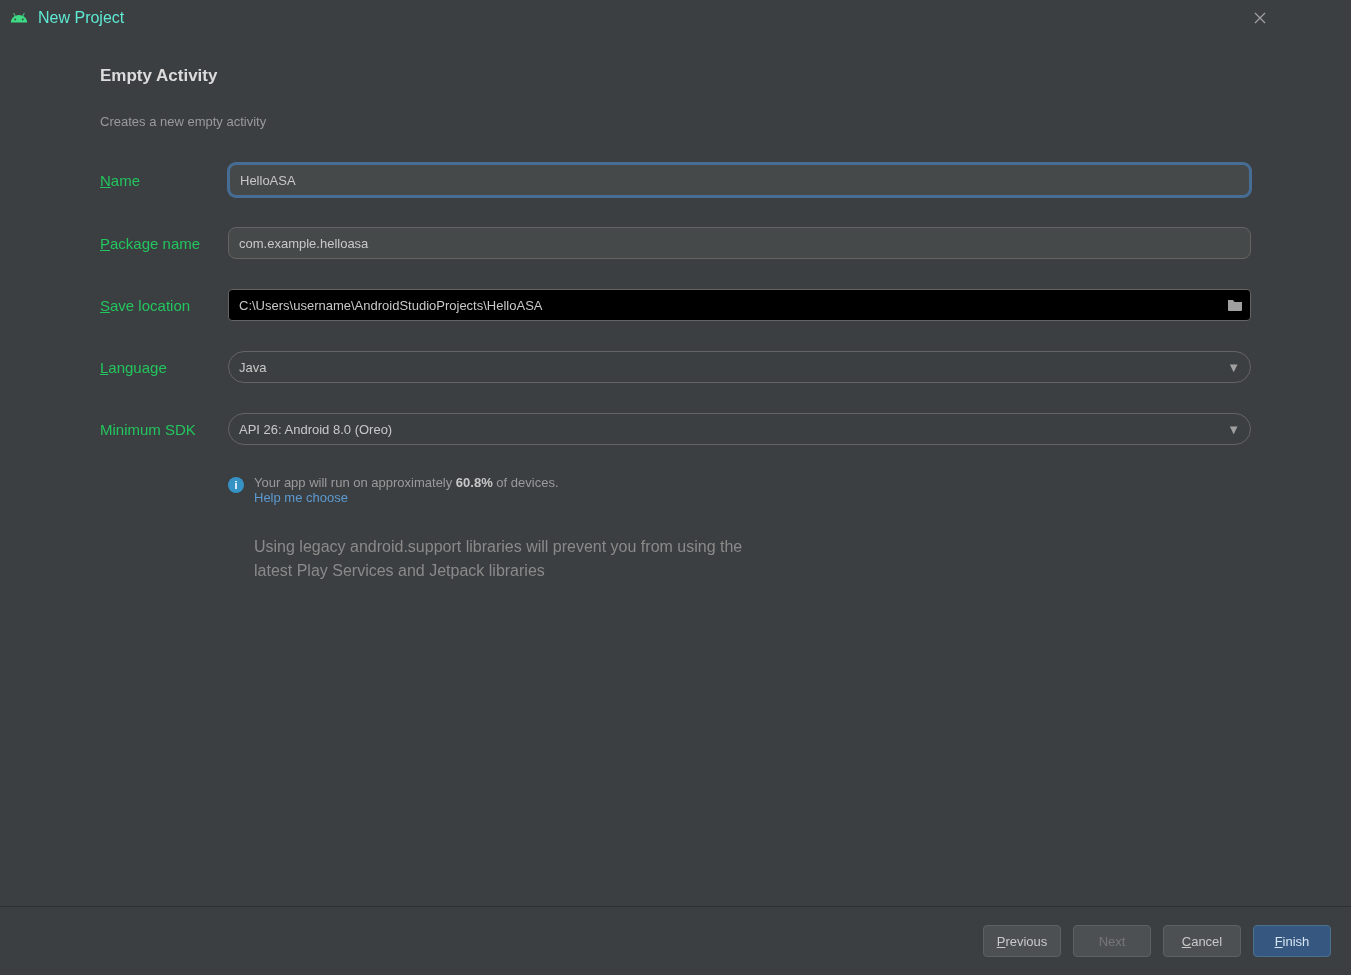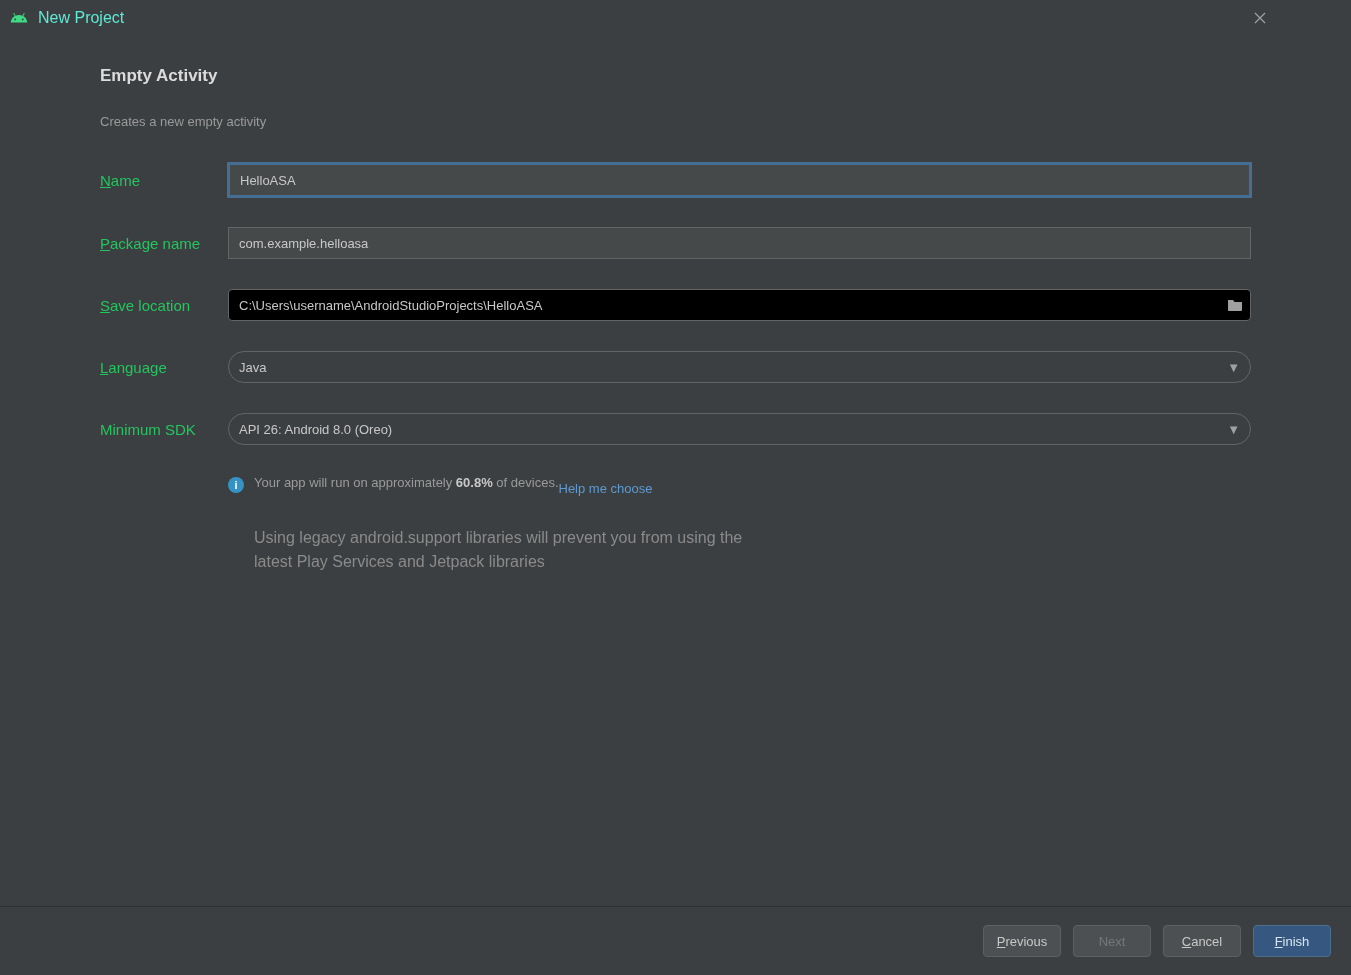--- a/index.html
+++ b/index.html
@@ -6,31 +6,31 @@
   .title-bar{height:36px;display:flex;align-items:center;padding:0 10px;position:relative}
   .android-icon{width:18px;height:18px;margin-right:10px}
   .window-title{color:#5eead4;font-size:16px}
   .close-btn{position:absolute;right:8px;top:6px;width:24px;height:24px;display:flex;align-items:center;justify-content:center;color:#a0a0a0;cursor:pointer}
   .body-area{position:absolute;top:36px;bottom:68px;left:0;right:0;padding:30px 100px 0 100px}
   .page-title{color:#dcdcdc;font-size:17px;font-weight:600;margin-bottom:28px}
   .page-desc{color:#9a9a9a;font-size:13px;margin-bottom:34px}
   .form-row{display:flex;align-items:center;margin-bottom:30px}
   .form-label{width:128px;color:#22c55e;font-size:15px}
   .form-label .u{text-decoration:underline}
-  .text-input{flex:1;height:30px;background:#45494a;border:1px solid #646464;border-radius:0;color:#c8c8c8;font-size:13px;padding:0 10px;font-family:inherit;outline:none}
+  .text-input{flex:1;height:30px;background:#45494a;border:1px solid #646464;border-radius:8px;color:#c8c8c8;font-size:13px;padding:0 10px;font-family:inherit;outline:none}
   .text-input.focused{border:2px solid #466d94;box-shadow:0 0 0 1px #466d94}
   .input-with-btn{flex:1;display:flex;align-items:center;height:30px;background:#000000;border:1px solid #646464;border-radius:4px}
   .input-with-btn input{flex:1;background:transparent;border:none;color:#c8c8c8;font-size:13px;padding:0 10px;font-family:inherit;outline:none}
   .browse-btn{width:30px;display:flex;align-items:center;justify-content:center;color:#a0a0a0;cursor:pointer}
   .combo{flex:1;height:30px;background:#3c3f41;border:1px solid #646464;border-radius:16px;display:flex;align-items:center;padding:0 10px;color:#c8c8c8;font-size:13px;cursor:pointer;position:relative}
   .combo .caret{position:absolute;right:10px;color:#a0a0a0}
   .info-block{margin-left:128px;display:flex;align-items:flex-start;color:#9a9a9a;font-size:13px}
-  .info-stack{display:flex;flex-direction:row}
+  .info-stack{display:flex;flex-direction:column}
   .info-icon{width:16px;height:16px;border-radius:50%;background:#3592c4;color:#fff;font-size:11px;font-weight:bold;display:flex;align-items:center;justify-content:center;margin-right:10px;margin-top:2px;flex-shrink:0}
-  .help-link{color:#5c9ad1;font-size:13px;cursor:pointer;margin-top:6px}
+  .help-link{color:#5c9ad1;font-size:13px;cursor:pointer;}
   .legacy-block{margin-left:128px;margin-top:30px}
   .check-row{display:flex;align-items:center;color:#b5b5b5;font-size:13px}
   .checkbox{width:16px;height:16px;border:1px solid #6b6b6b;border-radius:3px;margin-right:10px;cursor:pointer}
   .help-circle{width:16px;height:16px;border:1px solid #888;border-radius:50%;color:#888;font-size:10px;display:flex;align-items:center;justify-content:center;margin-left:10px;cursor:pointer}
   .legacy-note{margin-left:26px;margin-top:8px;color:#8a8a8a;font-size:16px;max-width:520px;line-height:1.5}
   .footer{position:absolute;bottom:0;left:0;right:0;height:68px;border-top:1px solid #2d2f30;display:flex;align-items:center;justify-content:flex-end;padding:0 20px;gap:12px}
   .btn{min-width:76px;height:30px;border:1px solid #5e6060;border-radius:4px;background:#4c5052;color:#c8c8c8;font-size:13px;font-family:inherit;display:flex;align-items:center;justify-content:center;cursor:pointer}
   .btn.disabled{color:#777;cursor:default}
   .btn.primary{background:#365880;border-color:#4a708b;color:#d8e6f2}
   .btn .u{text-decoration:underline}

